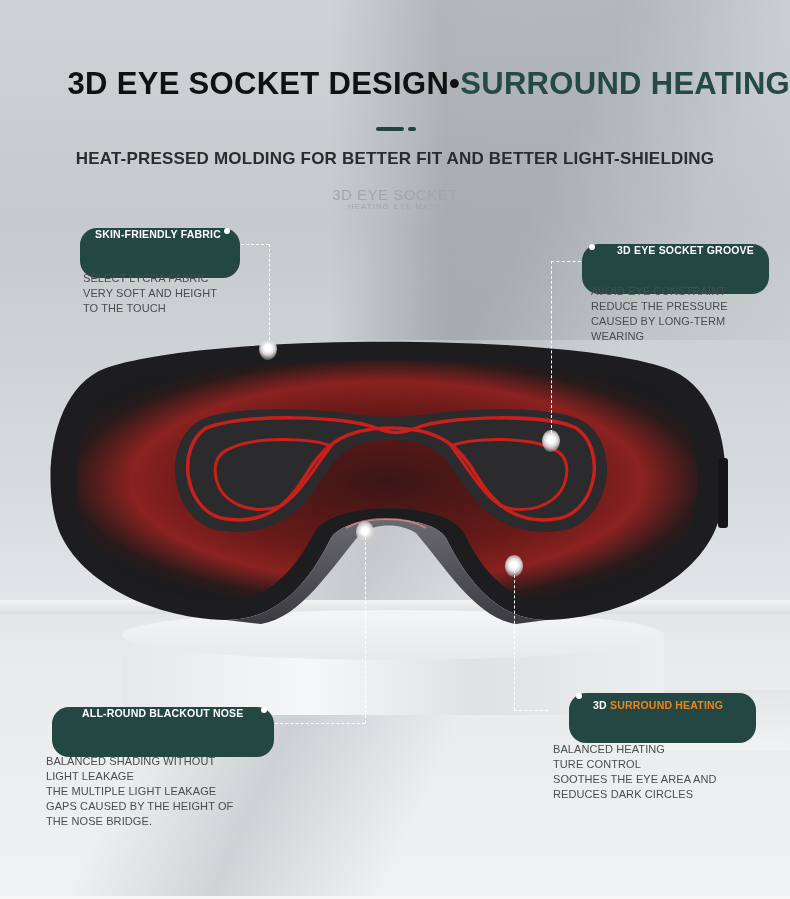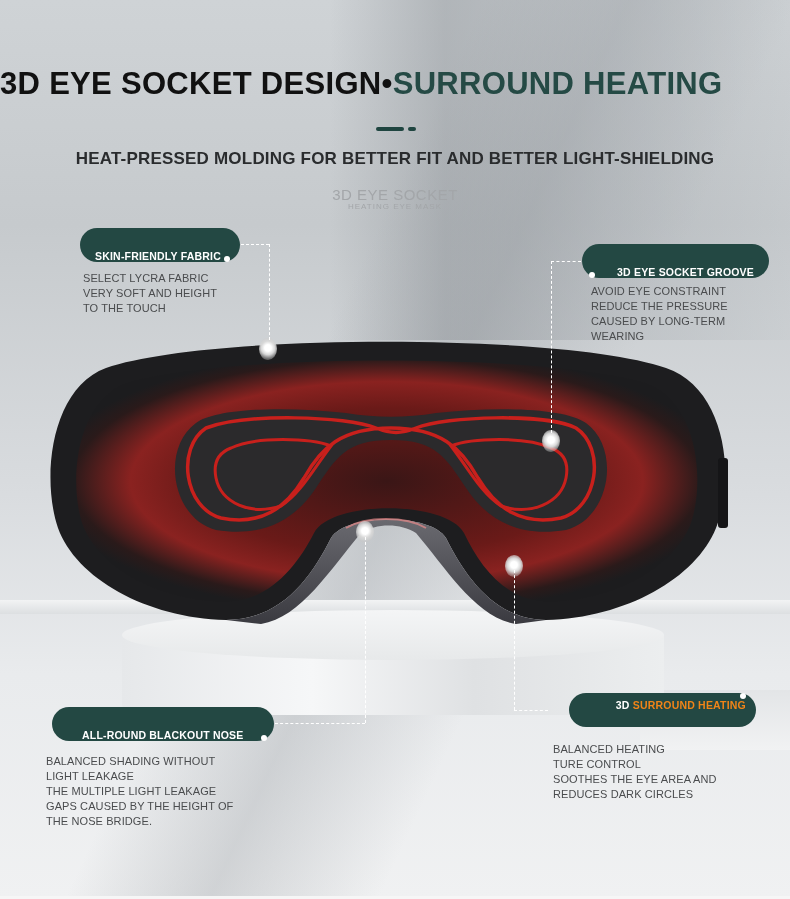--- a/index.html
+++ b/index.html
@@ -8,38 +8,38 @@
     position:relative; width:790px; height:899px; overflow:hidden;
     background:
       linear-gradient(115deg, rgba(255,255,255,0) 0%, rgba(255,255,255,0) 40%, rgba(150,155,160,0.35) 52%, rgba(255,255,255,0) 66%),
       linear-gradient(180deg, #cfd3d6 0%, #c6cacd 25%, #d9dcdf 55%, #e9ebed 75%, #f0f1f2 100%);
   }
   .shade-right {
     position:absolute; left:330px; top:0; width:460px; height:340px;
     background:linear-gradient(90deg, rgba(140,145,150,0) 0%, rgba(140,145,150,0.45) 25%, rgba(160,165,170,0.35) 60%, rgba(190,195,198,0.2) 100%);
   }
   .title {
-    position:absolute; left:0; width:790px; top:66px; text-align:left;
+    position:absolute; left:0; width:790px; top:66px; text-align:right;
     font-size:31px; font-weight:bold; letter-spacing:0.3px; color:#111;
   }
   .title .accent { color:#254a45; }
   .divider { position:absolute; top:127px; left:376px; height:4px; }
   .divider .bar { position:absolute; left:0; top:0; width:28px; height:4px; border-radius:2px; background:#1f4540; }
   .divider .dot { position:absolute; left:32px; top:0; width:8px; height:4px; border-radius:2px; background:#1f4540; }
   .subtitle {
     position:absolute; left:0; width:790px; top:149px; text-align:center;
     font-size:17px; font-weight:bold; color:#2a2c2e; letter-spacing:0.2px;
   }
   .watermark { position:absolute; left:300px; width:190px; top:186px; text-align:center; color:#a3a6a9; }
   .watermark .w1 { font-size:15px; letter-spacing:0.5px; }
   .watermark .w2 { font-size:8px; letter-spacing:1px; margin-top:-1px; }
 
   .pill {
-    position:absolute; height:34px; border-radius:17px; background:#234843;
-    color:#fff; font-size:10.5px; font-weight:bold; display:flex; align-items:flex-end;
+    position:absolute; height:50px; border-radius:17px; background:#234843;
+    color:#fff; font-size:10.5px; font-weight:bold; display:flex; align-items:flex-start;
     box-sizing:border-box; letter-spacing:0.2px;
   }
   .pill .pdot { width:6px; height:6px; border-radius:50%; background:#fff; flex:0 0 6px; }
   .pill .orange { color:#f08418; }
   .desc { position:absolute; font-size:11px; line-height:15px; color:#4a4c4e; letter-spacing:0.1px; }
   .desc div { white-space:nowrap; }
 
   .dash-h { position:absolute; height:0; border-top:1px dashed #ffffff; }
   .dash-v { position:absolute; width:0; border-left:1px dashed #ffffff; }
 

